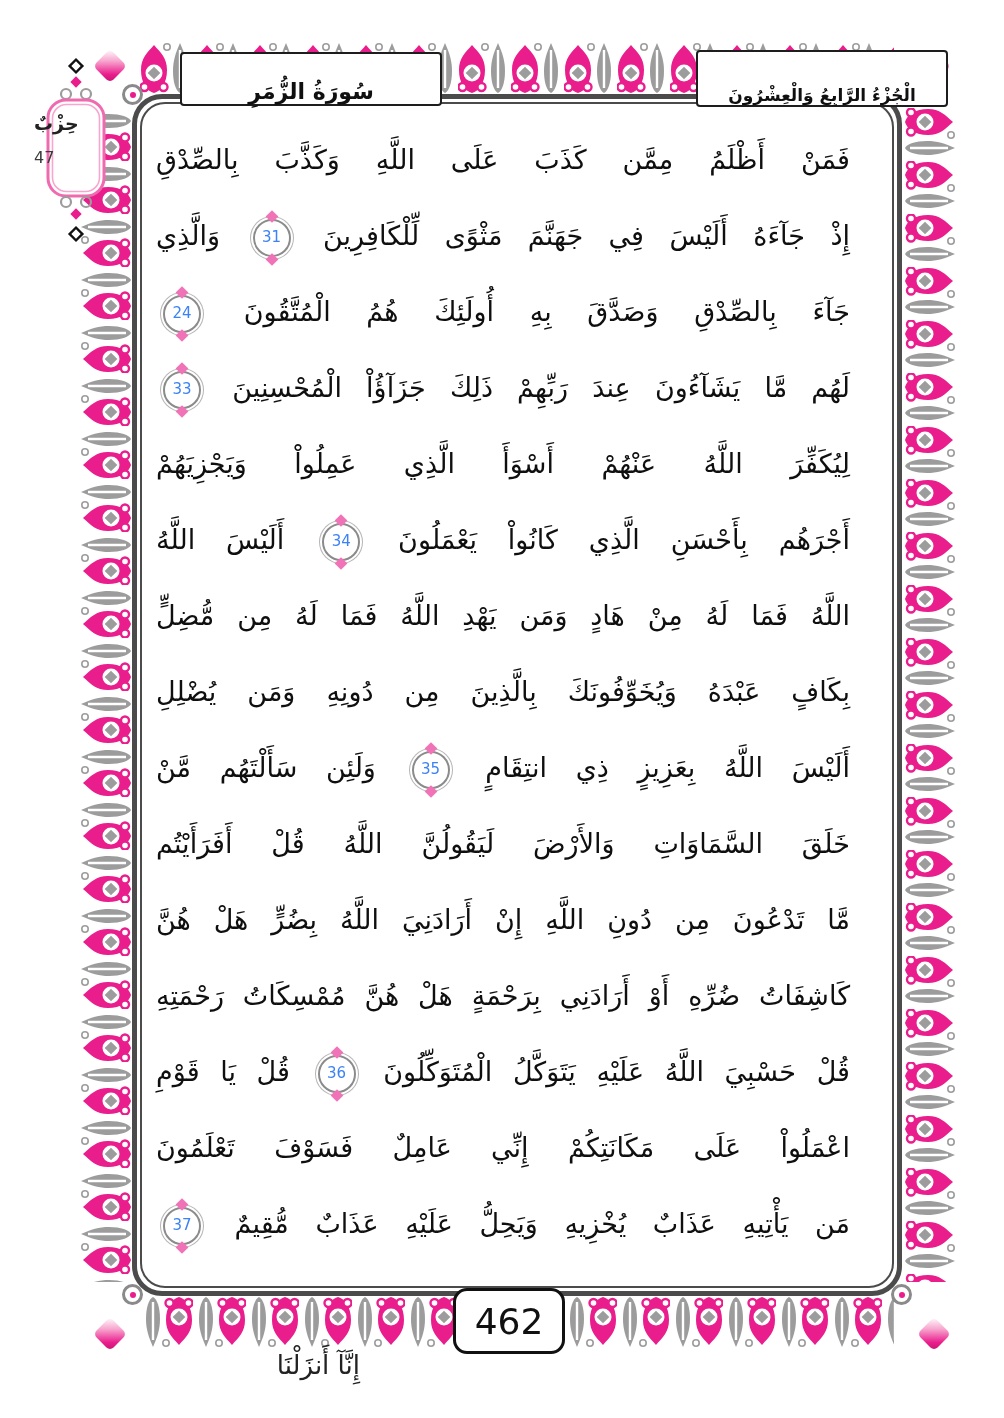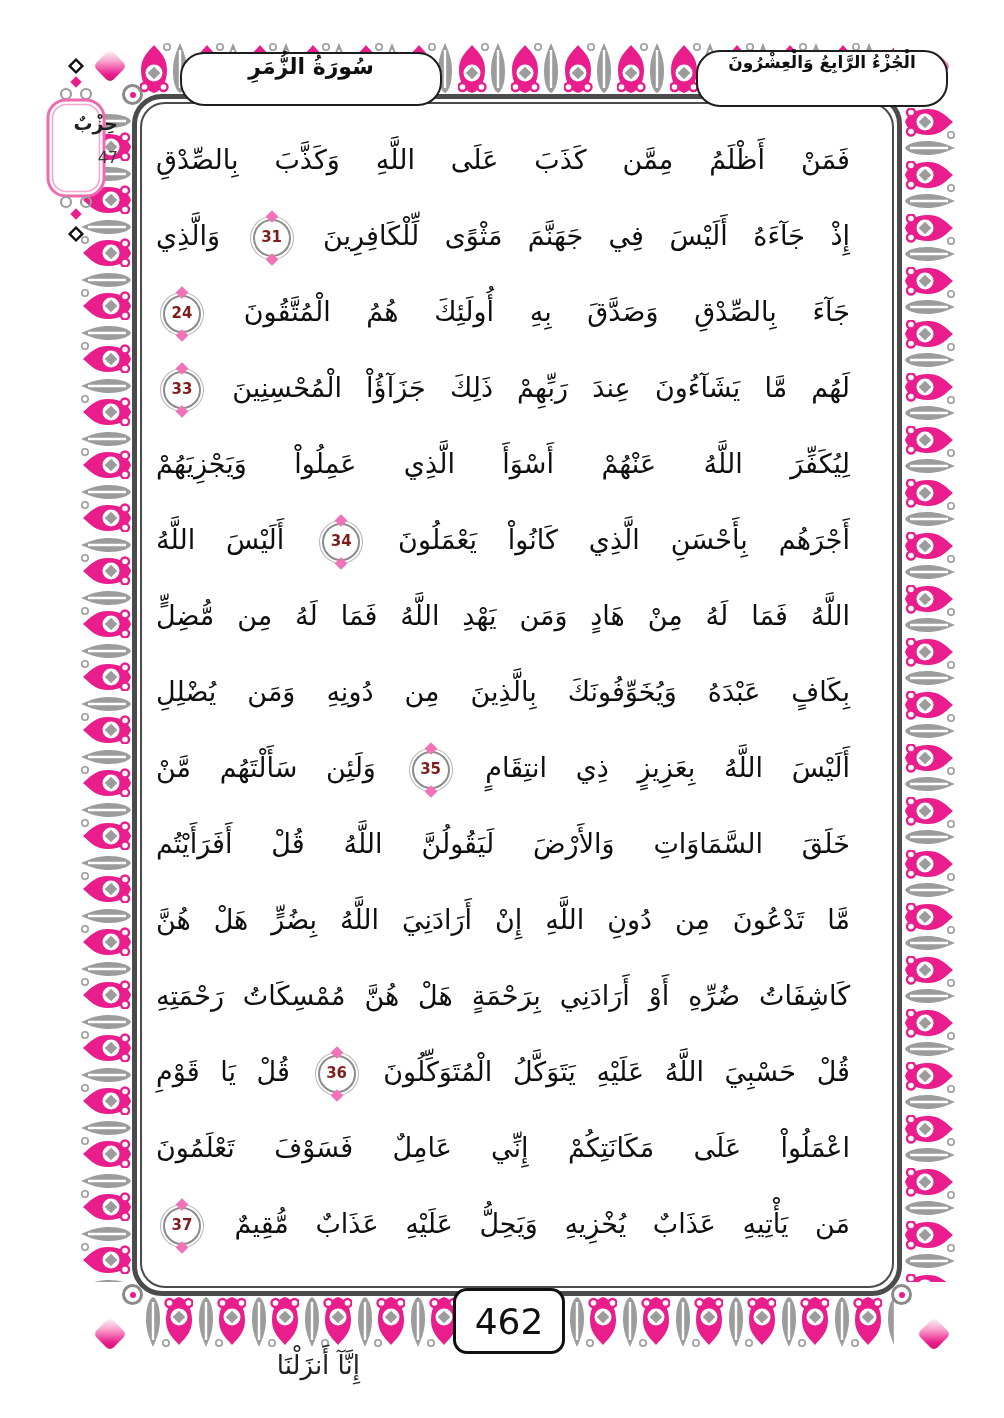--- a/index.html
+++ b/index.html
@@ -19,44 +19,44 @@
   #frame-inner{position:absolute;inset:3px;border:2px solid #4B4B4B;border-radius:25px;}
   
   .corner-dot{position:absolute;width:15px;height:15px;border-radius:50%;
     background:#fff;border:3px solid #8a8a8a;z-index:3;}
   .corner-dot::after{content:"";position:absolute;left:50%;top:50%;width:6px;height:6px;
     margin:-3px 0 0 -3px;border-radius:50%;background:#EA1D8D;}
   .sparkle{position:absolute;width:24px;height:24px;border-radius:5px;
     background:linear-gradient(135deg,#ffffff 0%,#F7A7CF 35%,#EA1D8D 75%,#c2156f 100%);
     transform:rotate(45deg);z-index:1;}
   
-  .cartouche{position:absolute;background:#fff;border:2px solid #1d1d1d;border-radius:24px;
-    display:flex;align-items:flex-start;justify-content:center;z-index:5;direction:rtl;}
+  .cartouche{position:absolute;background:#fff;border:2px solid #1d1d1d;border-radius:4px;
+    display:flex;align-items:flex-end;justify-content:center;z-index:5;direction:rtl;}
   #surah-cartouche{left:180px;top:52px;width:258px;height:50px;font-size:22px;font-weight:bold;}
   #juz-cartouche{left:696px;top:50px;width:248px;height:53px;font-size:17px;font-weight:bold;}
   
   #hizb{position:absolute;left:34px;top:54px;width:84px;height:200px;z-index:6;}
-  #hizb .txt{position:absolute;left:0;width:84px;text-align:right;direction:rtl;}
+  #hizb .txt{position:absolute;left:0;width:84px;text-align:left;direction:rtl;}
   #hizb-label{top:58px;font-size:19px;font-weight:bold;color:#222;}
   #hizb-number{top:94px;font-size:16px;color:#3c3c3c;}
   
   #quran-text{position:absolute;left:156px;top:102px;width:694px;height:1180px;
     direction:rtl;display:flex;flex-direction:column;justify-content:center;z-index:4;}
   .line{height:76px;line-height:76px;font-size:27px;color:#0f0f0f;
     text-align:justify;text-align-last:justify;overflow:visible;}
   .seg{white-space:normal;}
   
   .ayah{display:inline-flex;align-items:center;justify-content:center;width:34px;height:34px;
     background:#fff;border:2px solid #8b8b8b;border-radius:50%;
     box-shadow:0 0 0 2px #fff,0 0 0 3px #b5b5b5;vertical-align:middle;position:relative;margin:0 7px;}
   .ayah::before,.ayah::after{content:"";position:absolute;left:50%;width:9px;height:9px;
     background:#F173B7;transform:translateX(-50%) rotate(45deg);}
   .ayah::before{top:-9px;}
   .ayah::after{bottom:-9px;}
-  .ayah-n{font-size:15px;font-weight:bold;color:#7f1d1d;line-height:1;}
+  .ayah-n{font-size:15px;font-weight:normal;color:#3b82f6;line-height:1;}
   
   #page-number-box{position:absolute;left:453px;top:1288px;width:106px;height:60px;background:#fff;
     border:3px solid #111;border-radius:14px;display:flex;align-items:center;justify-content:center;
     font-size:36px;z-index:6;}
   #catchword{position:absolute;left:140px;top:1350px;width:220px;font-size:26px;color:#222;
     direction:rtl;text-align:right;z-index:6;}
 </style>
 </head>
 <body>
 

